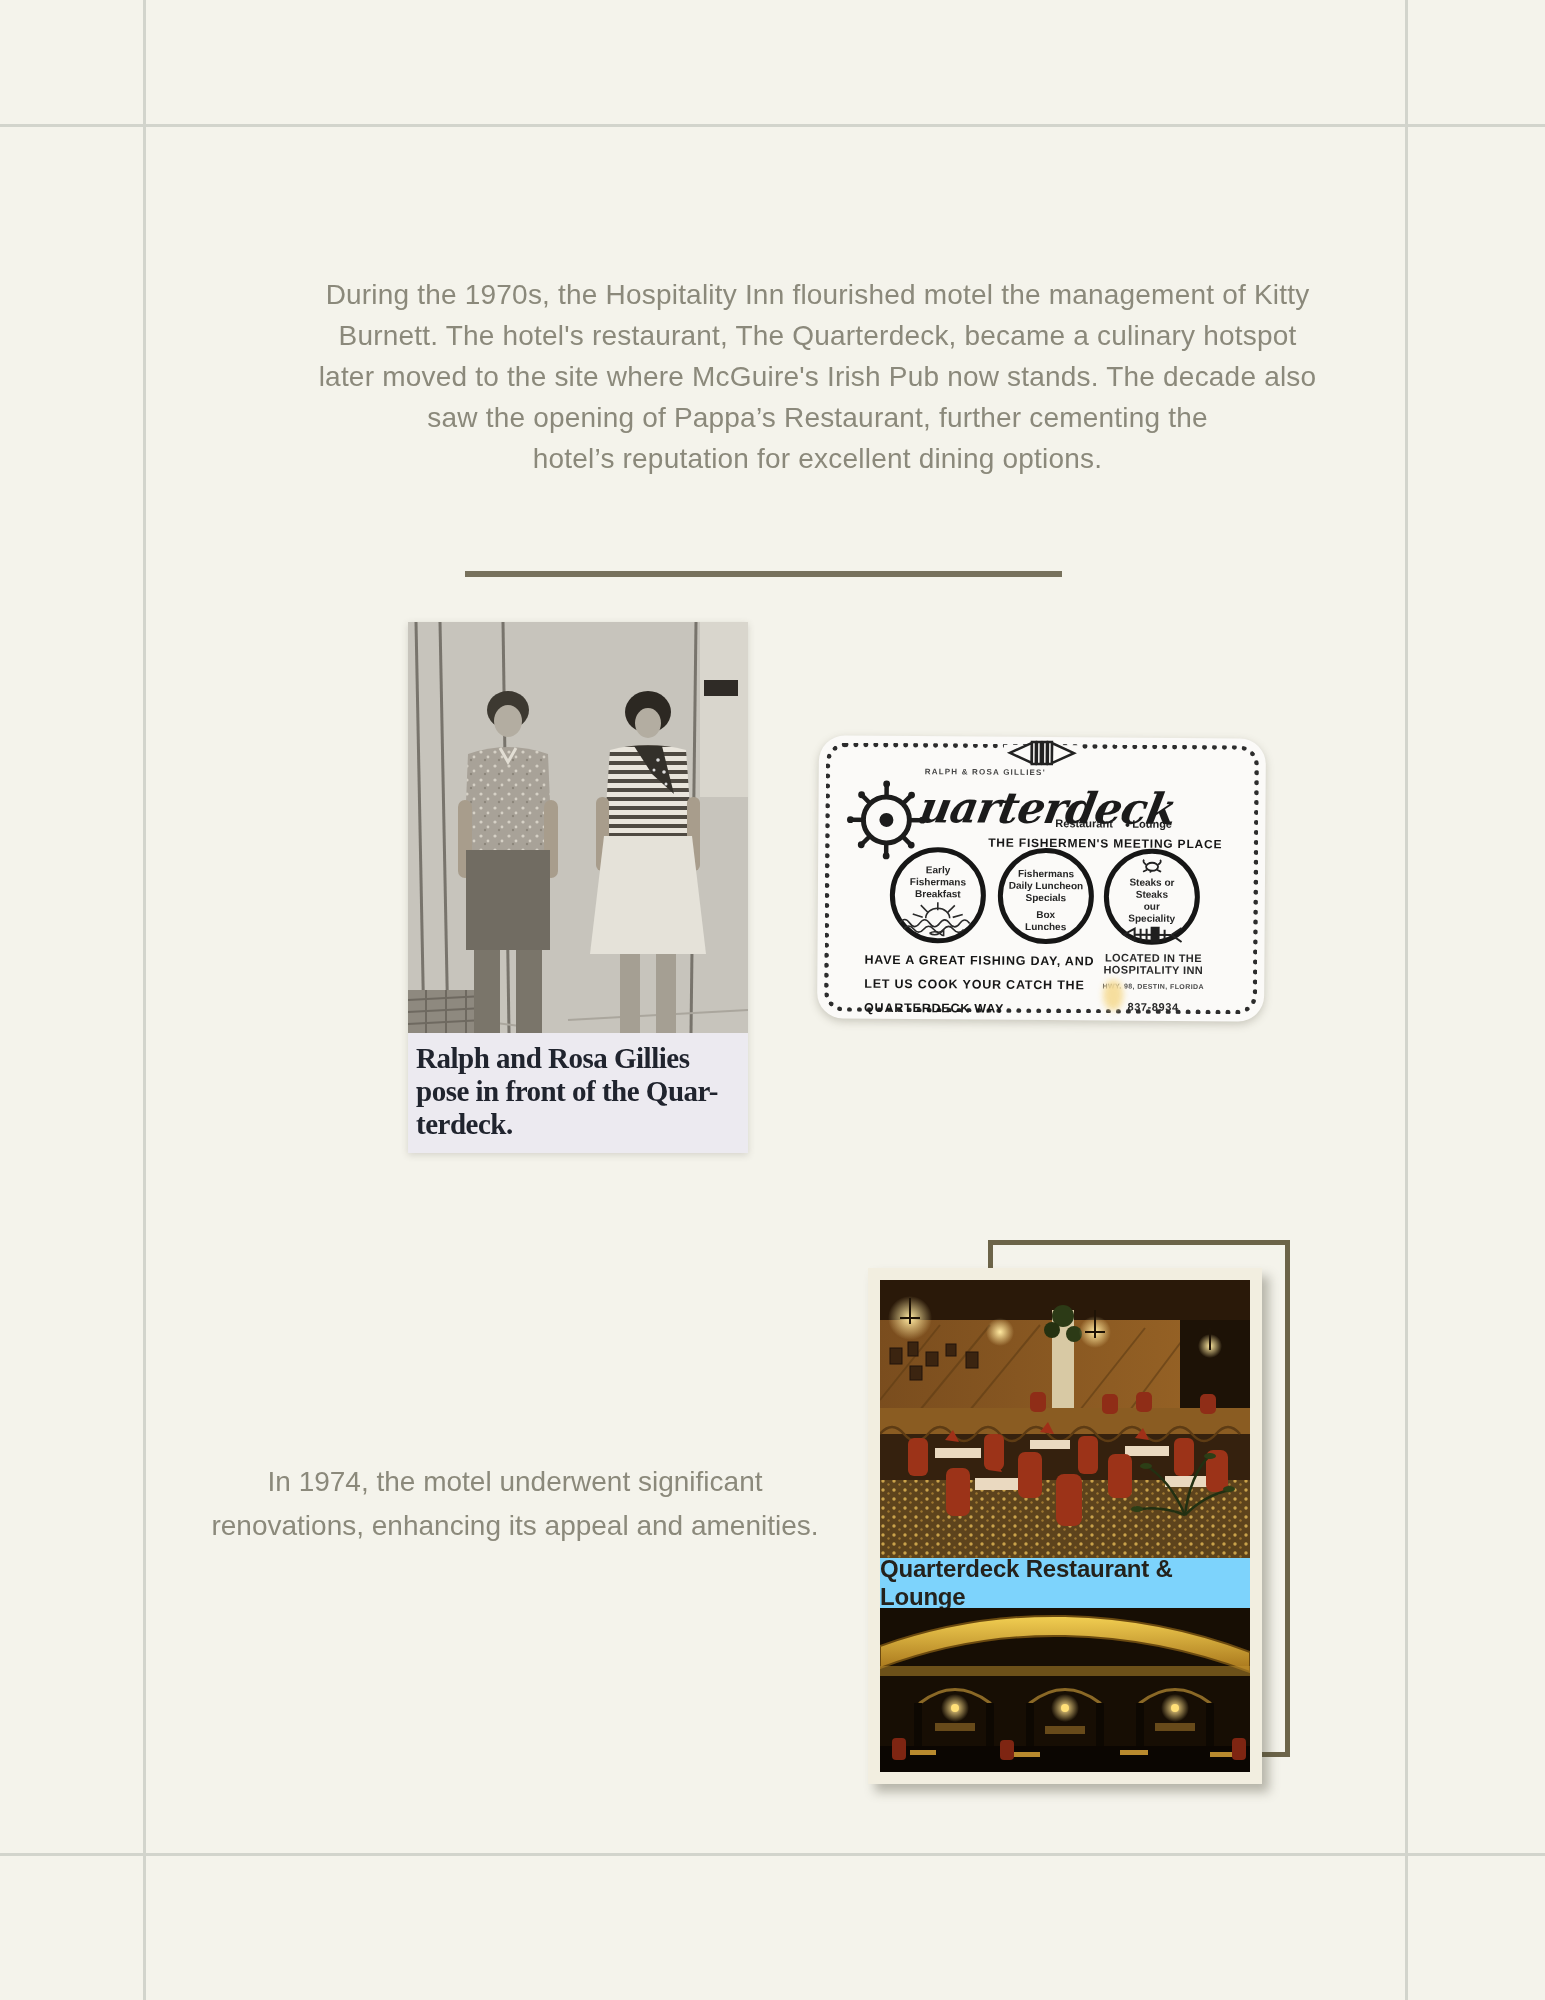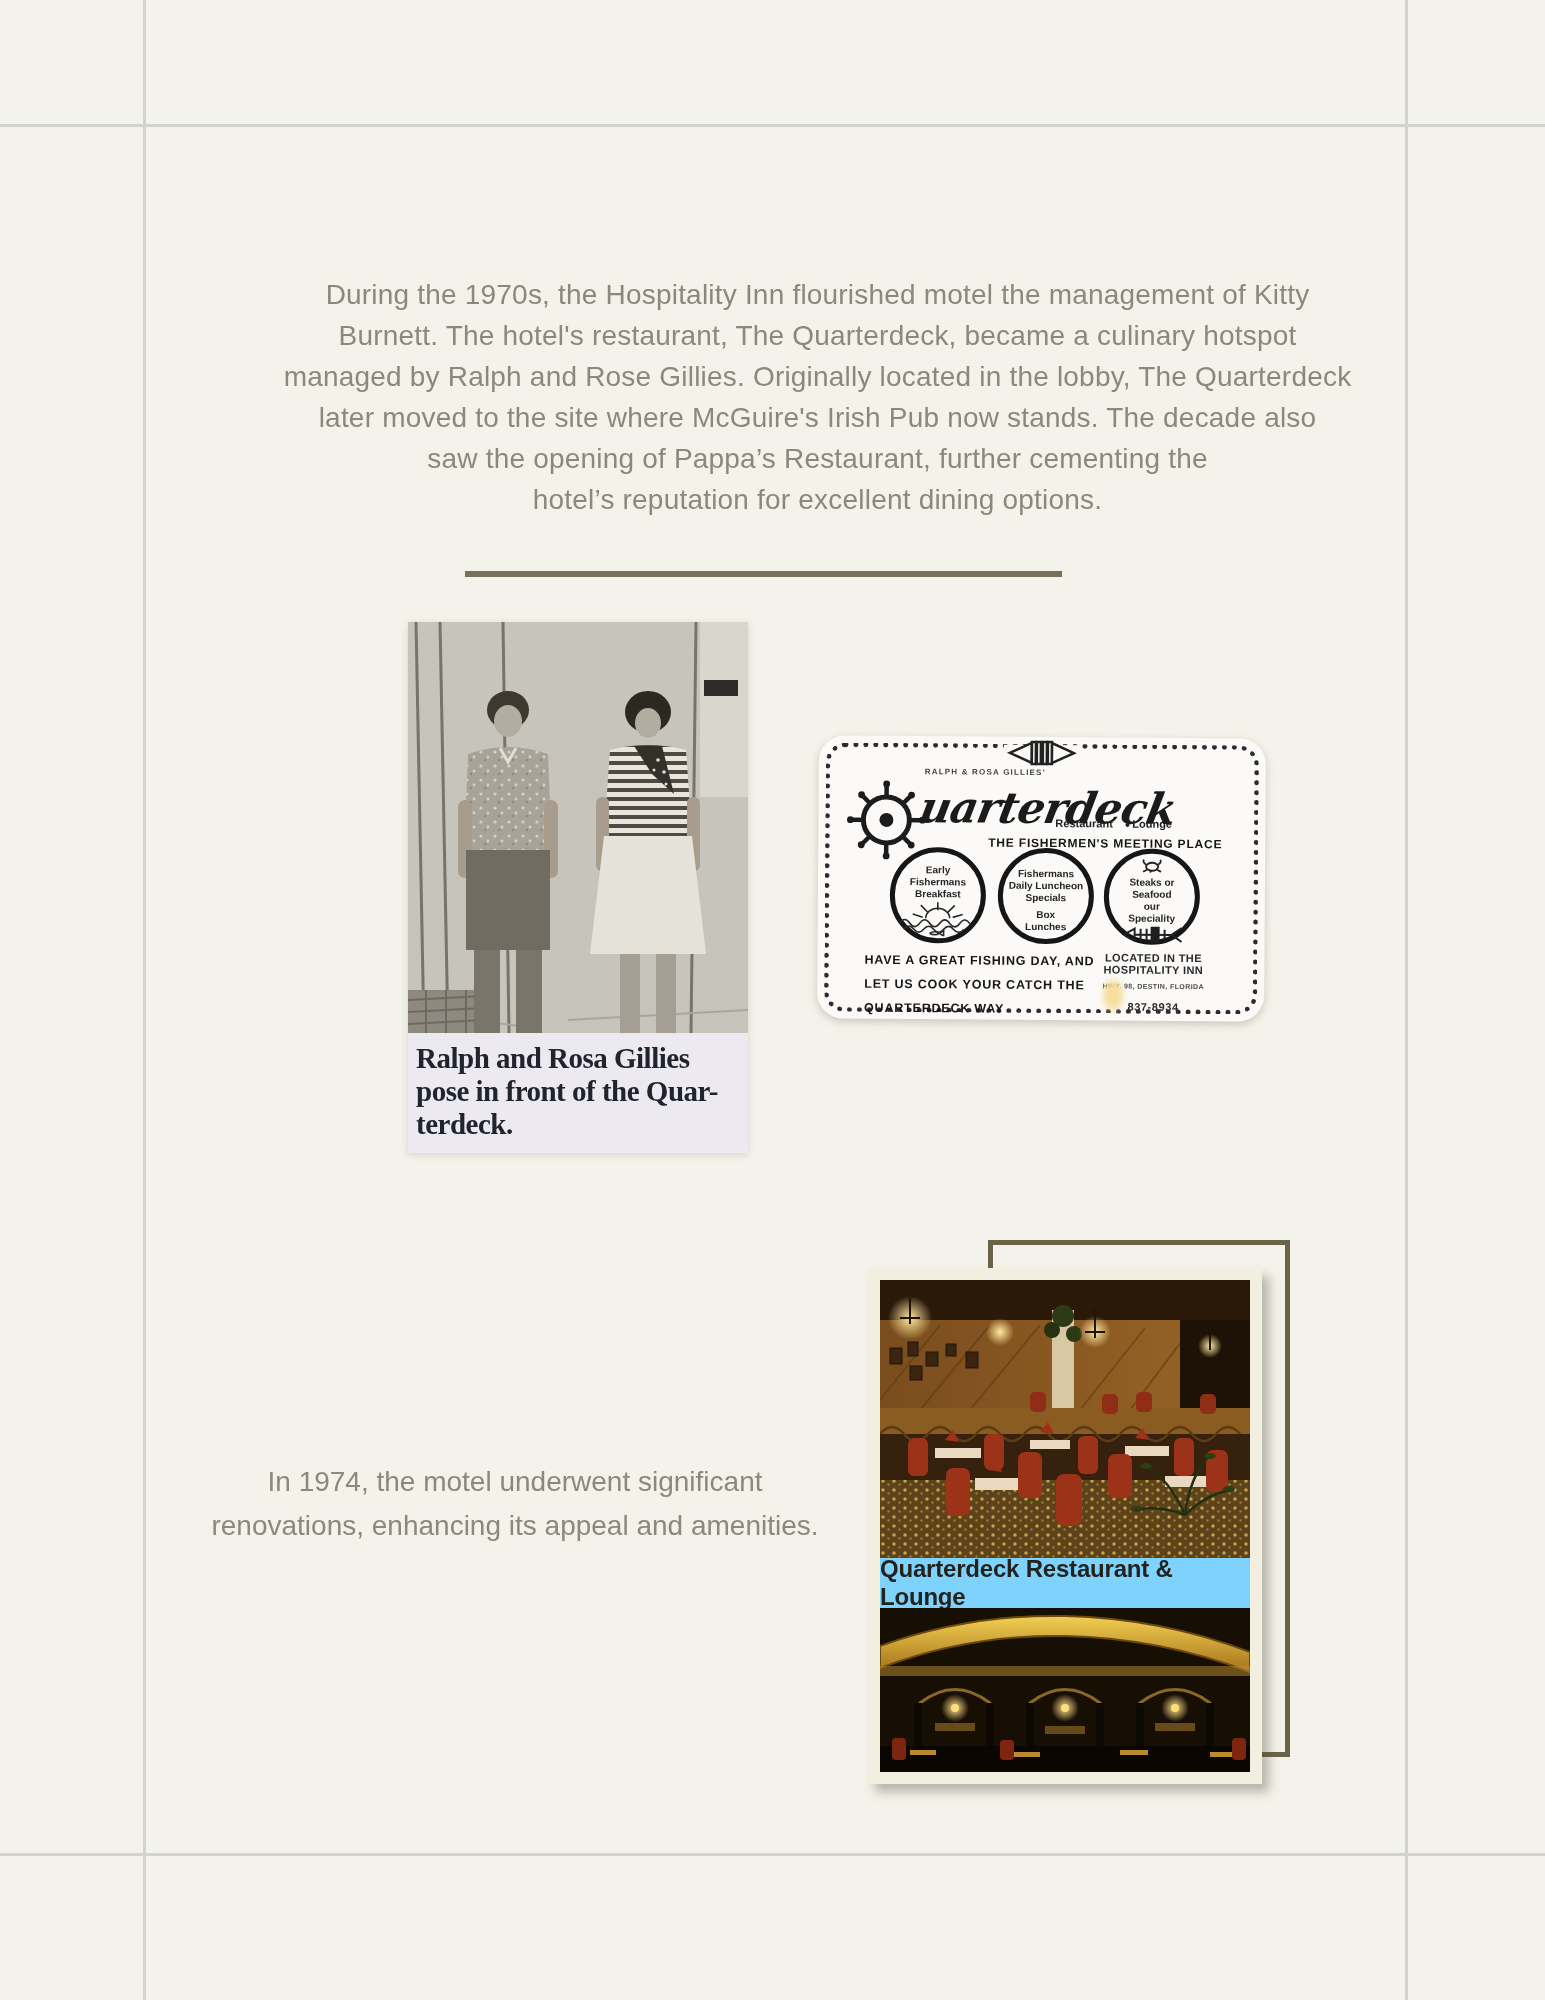--- a/index.html
+++ b/index.html
@@ -80,21 +80,20 @@
 <div class="page">
 
   <div class="guide-v gv-left"></div>
   <div class="guide-v gv-right"></div>
   <div class="guide-h gh-top"></div>
   <div class="guide-h gh-bottom"></div>
 
   <div class="intro">
     <div>During the 1970s, the Hospitality Inn flourished motel the management of Kitty</div>
     <div>Burnett. The hotel's restaurant, The Quarterdeck, became a culinary hotspot</div>
-    <div>managed by Ralph and Rose Gillies. Originally located in the lobby, The Quarterdeck</div>
     <div>later moved to the site where McGuire's Irish Pub now stands. The decade also</div>
     <div>saw the opening of Pappa’s Restaurant, further cementing the</div>
     <div>hotel’s reputation for excellent dining options.</div>
   </div>
 
   <div class="divider"></div>
 
   <div class="clipping">
     <svg width="340" height="411" viewBox="0 0 340 411">
       <defs>
@@ -239,21 +238,21 @@
 
     <div class="pm-circle pm-c3">
       <svg width="26" height="14" viewBox="0 0 26 14" style="margin-top:5px">
         <g stroke="#222" stroke-width="1.8" fill="none">
           <ellipse cx="13" cy="8" rx="6" ry="4"></ellipse>
           <path d="M7,6 Q3,3 5,1 M19,6 Q23,3 21,1"></path>
           <path d="M8,11 L4,13 M12,12 L11,14 M18,11 L22,13"></path>
         </g>
       </svg>
       <div class="ln">Steaks or</div>
-      <div class="ln">Seafood</div>
+      <div class="ln">Steaks</div>
       <div class="ln">our</div>
       <div class="ln">Speciality</div>
       <svg width="64" height="20" viewBox="0 0 64 20">
         <g stroke="#222" stroke-width="2" fill="none">
           <path d="M4,10 L15,4 L15,16 Z"></path>
           <line x1="15" y1="10" x2="52" y2="10"></line>
           <line x1="21" y1="4" x2="21" y2="16"></line>
             <line x1="27" y1="4" x2="27" y2="16"></line>
           <line x1="45" y1="5" x2="45" y2="15"></line>
           <path d="M52,10 L62,3 M52,10 L62,17"></path>

